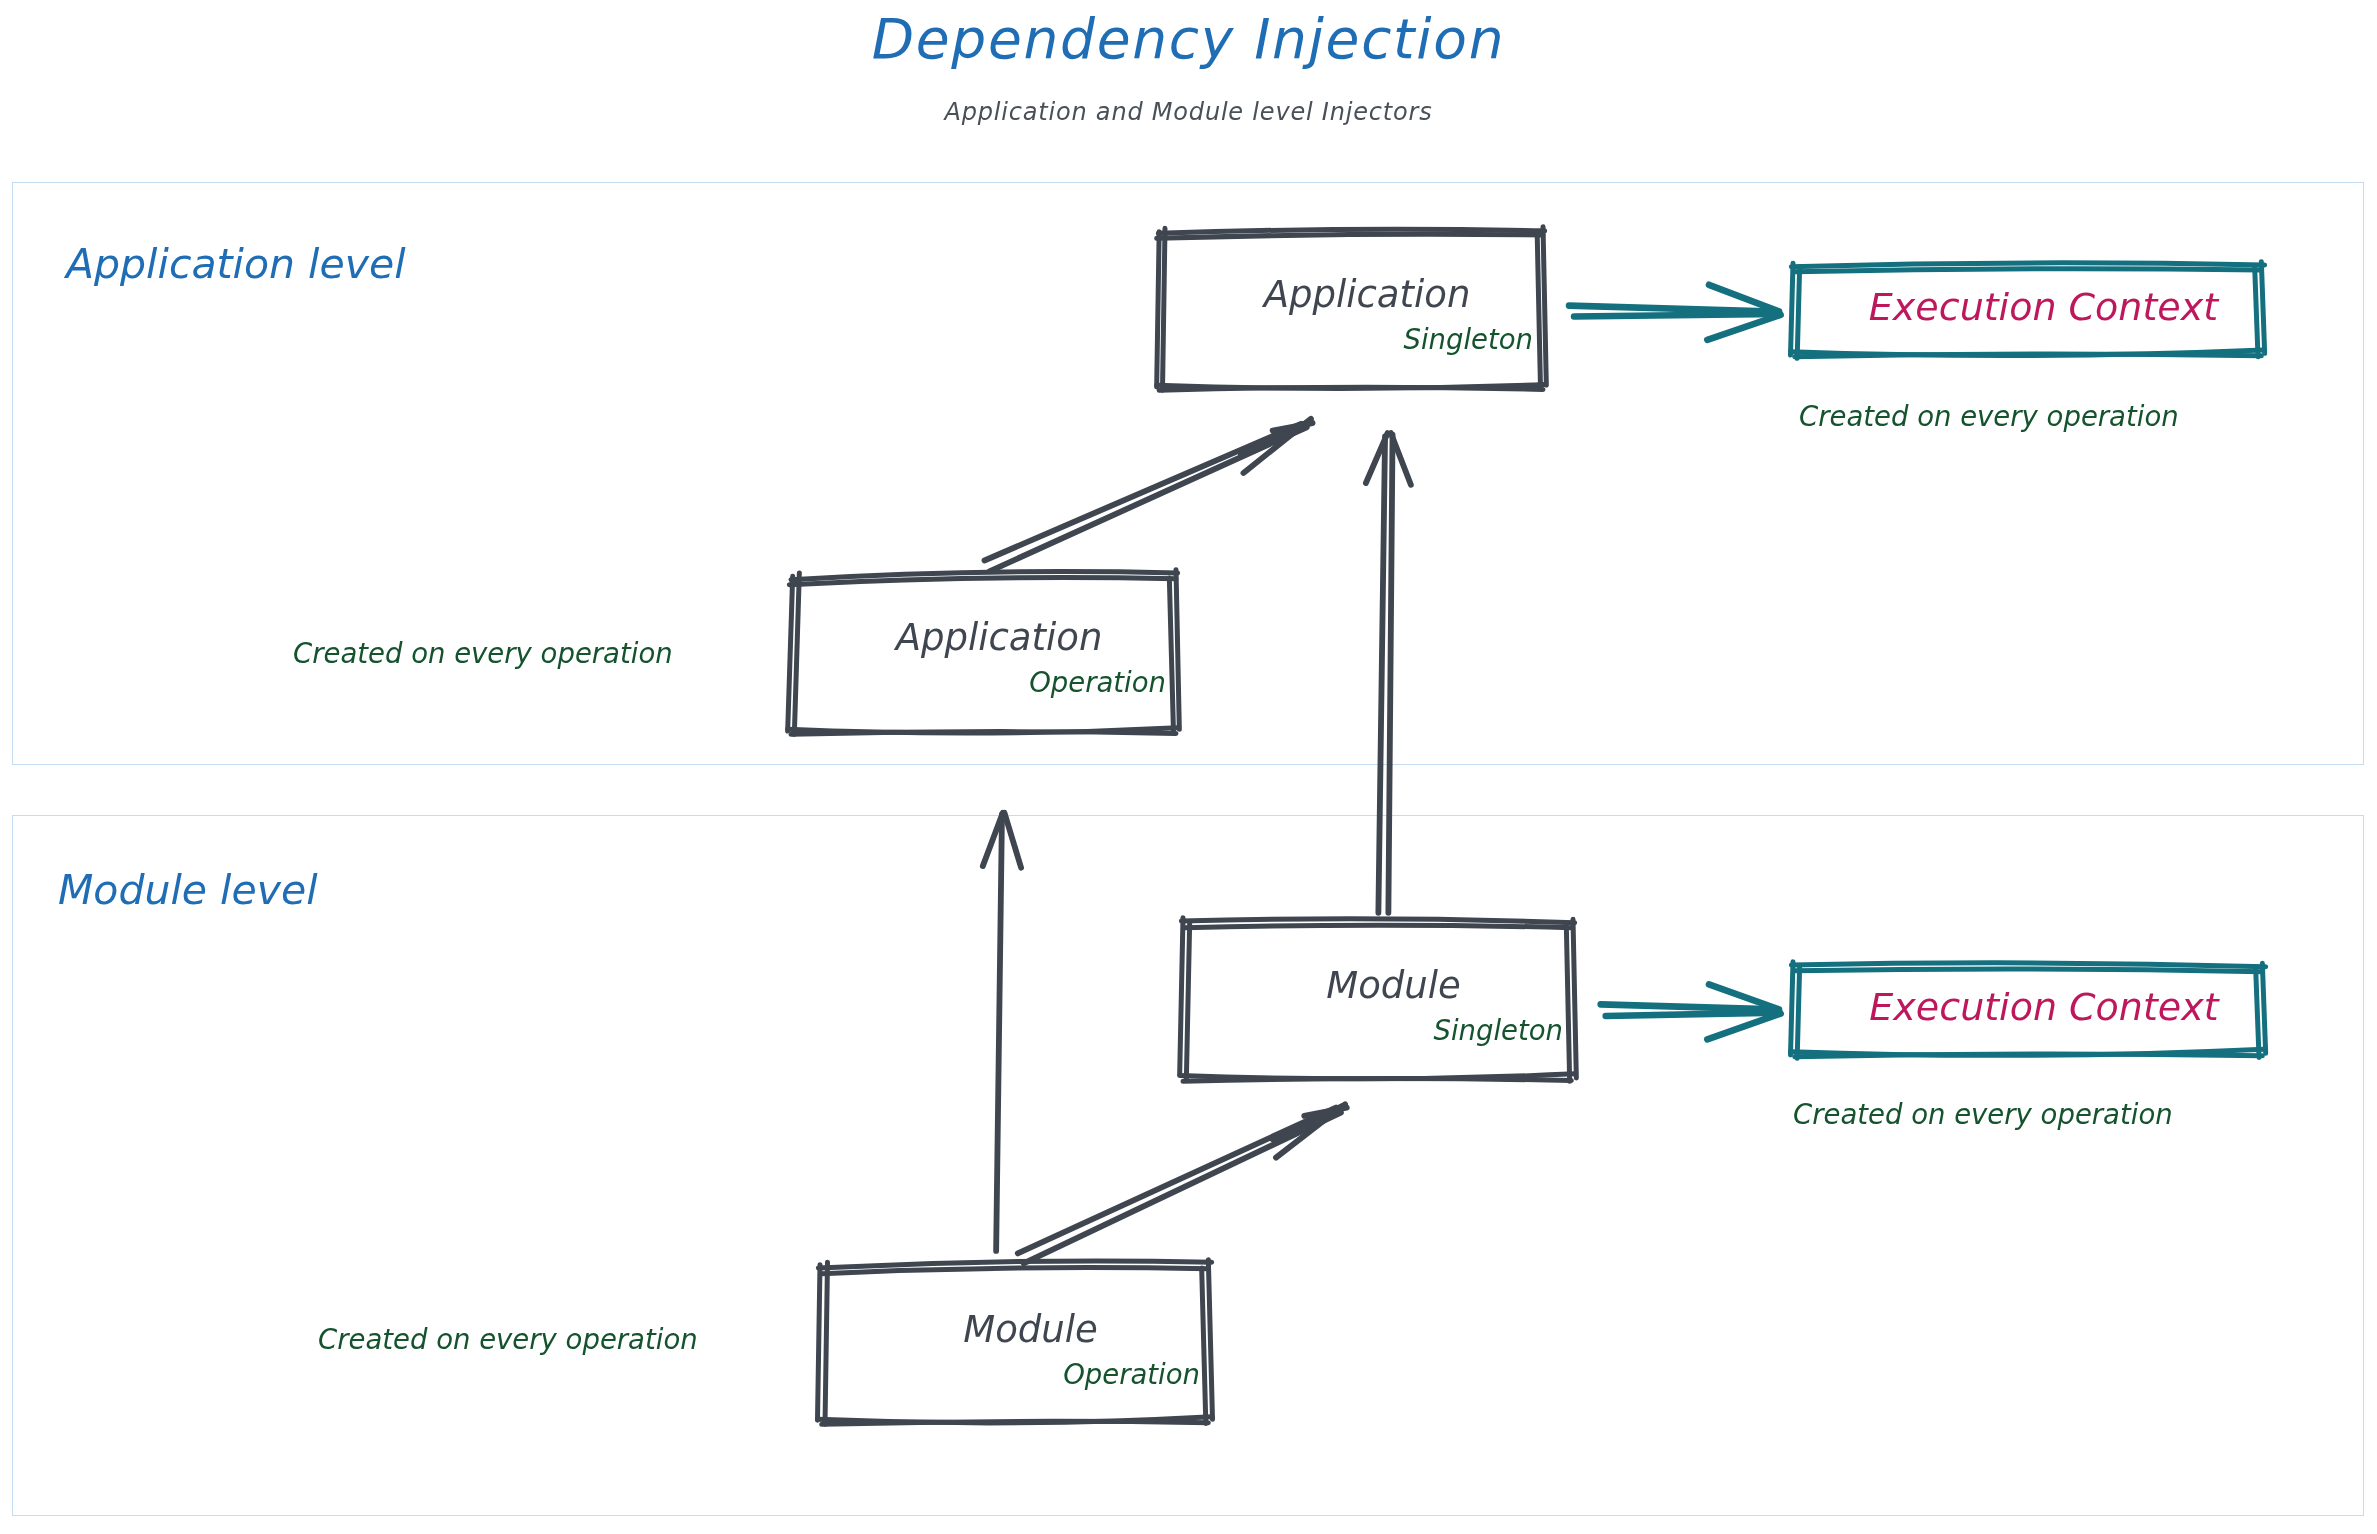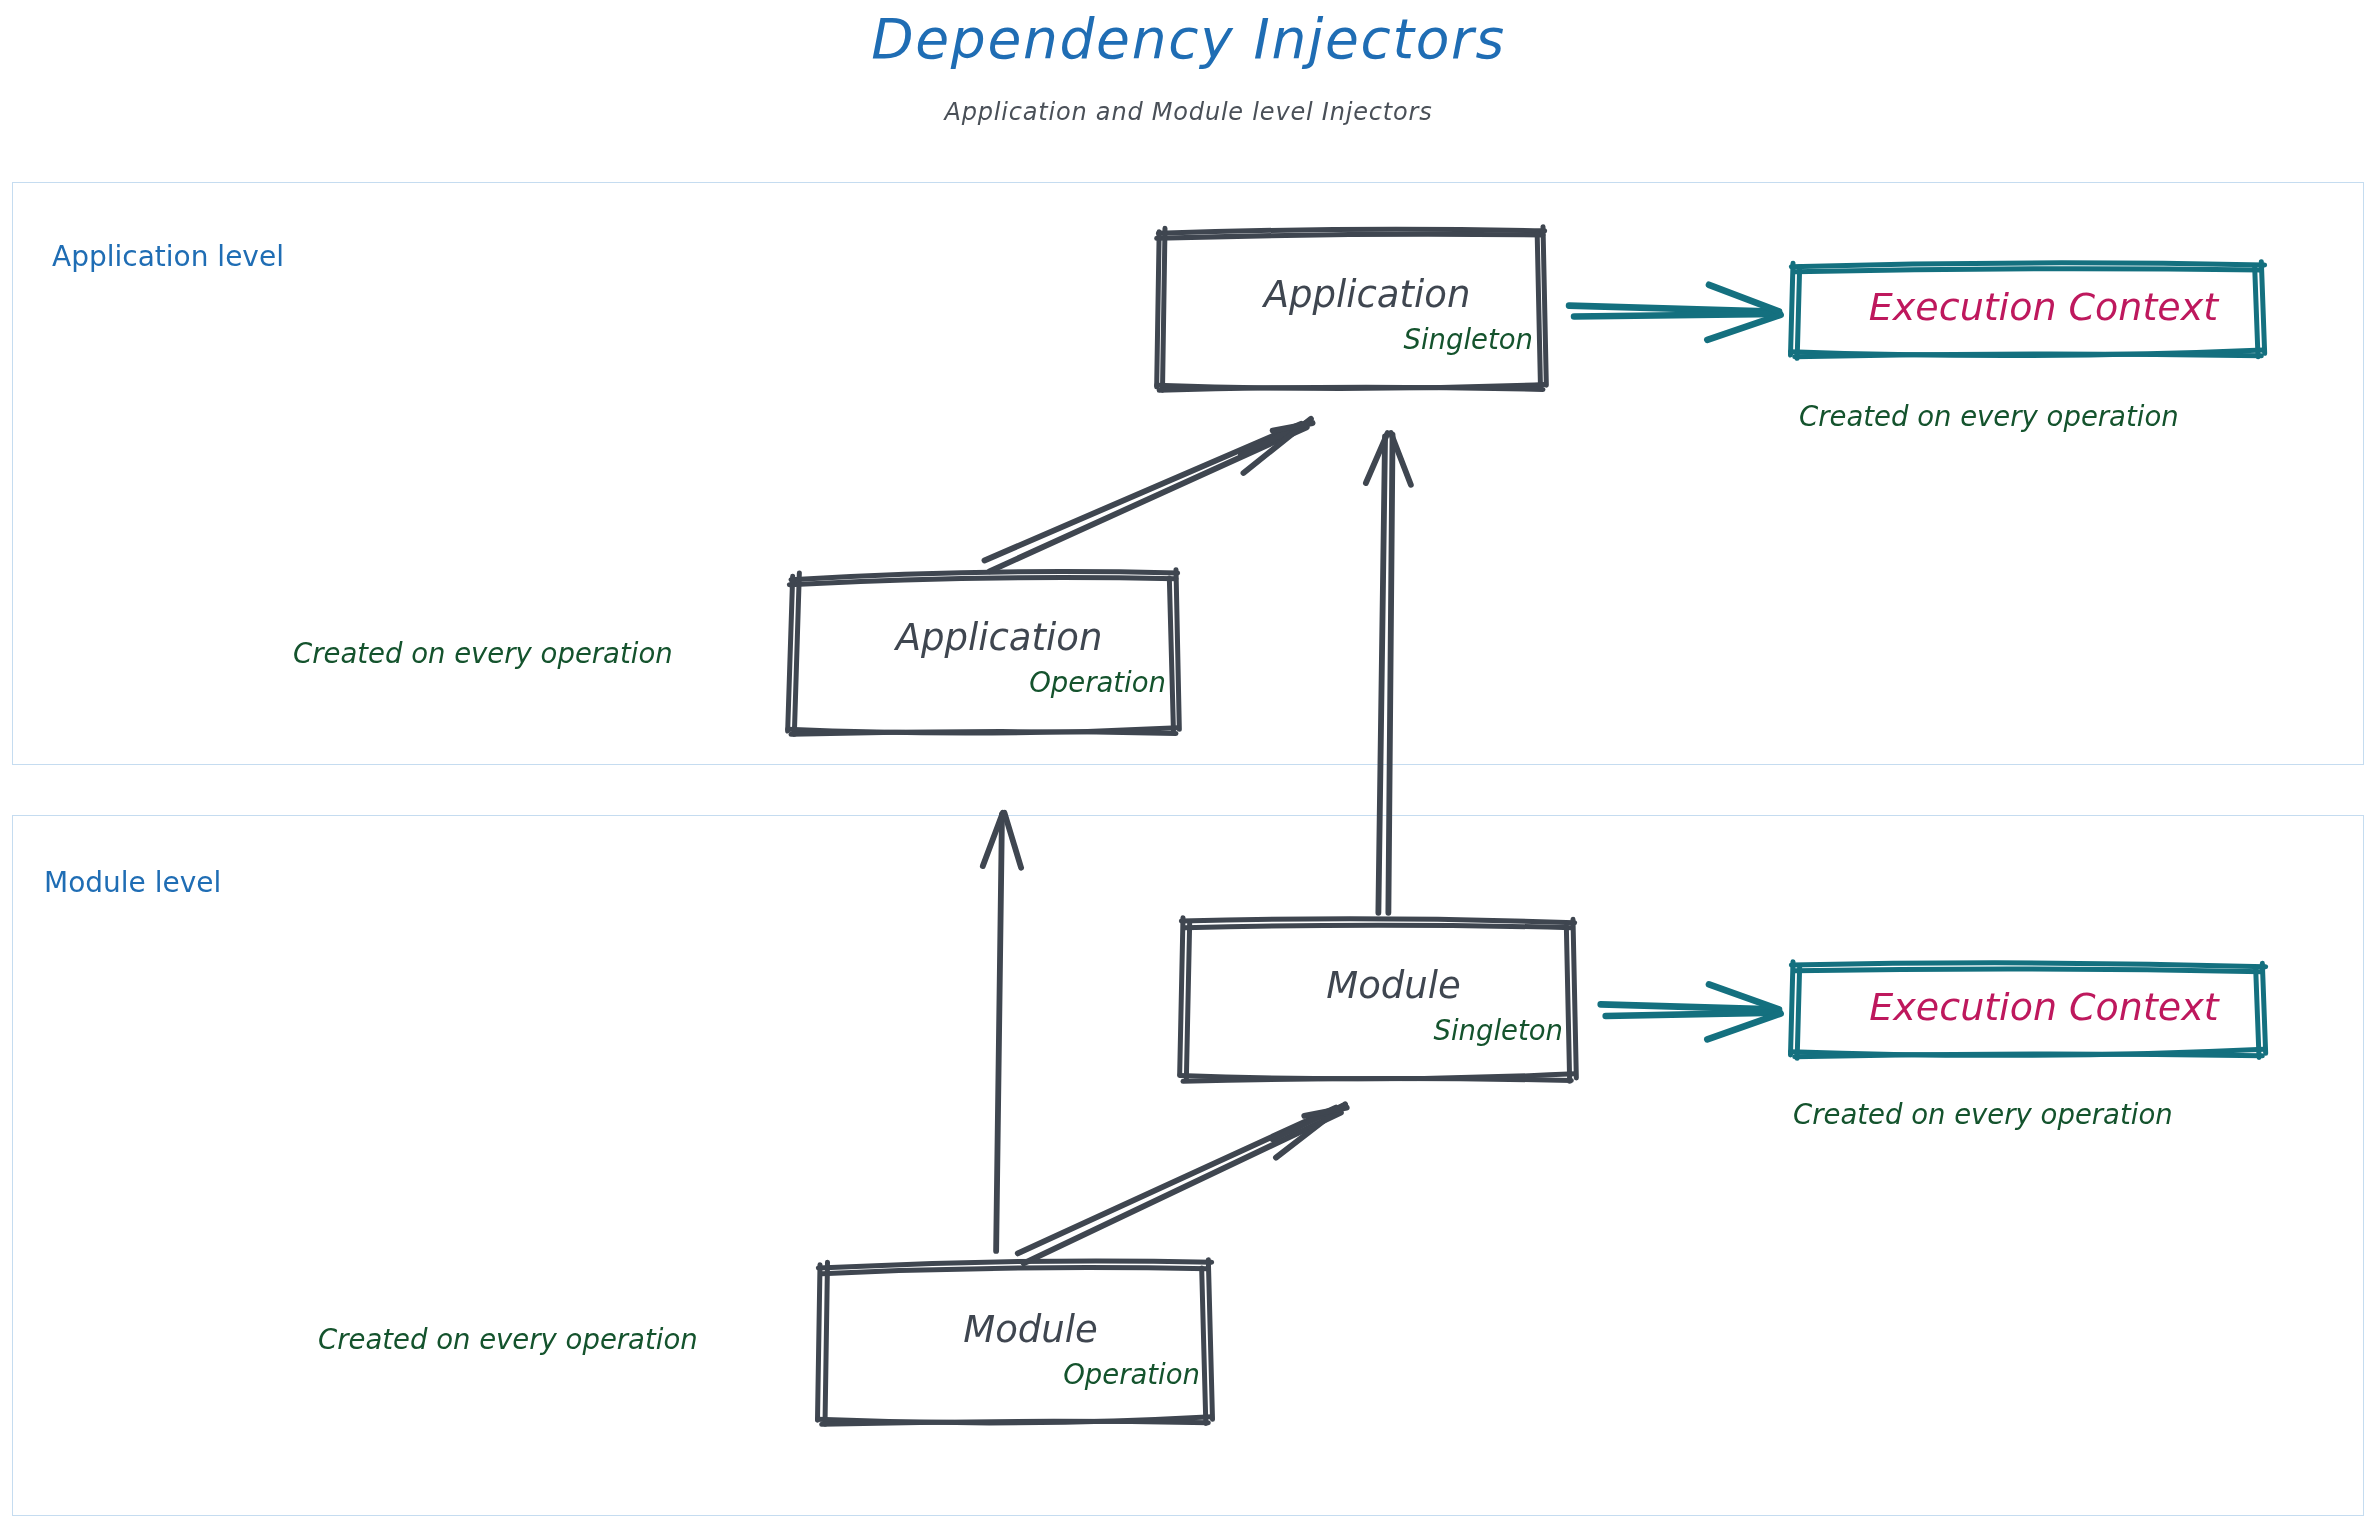--- a/index.html
+++ b/index.html
@@ -45,23 +45,25 @@
     position: absolute;
     border: 1.7px solid #c5dcf0;
     background: transparent;
     box-sizing: border-box;
   }
   .level-box.app  { left: 11.7px; top: 182px;  width: 2352px; height: 583px; }
   .level-box.mod  { left: 11.7px; top: 815px;  width: 2352px; height: 701px; }
 
   .level-label {
     position: absolute;
-    font-size: 28px;
+    font-size: 41px;
+    font-style: italic;
     color: #1f6db4;
     white-space: nowrap;
+    margin-left: 14px;
   }
   .level-label.app { left: 52px; top: 240px; }
   .level-label.mod { left: 44px; top: 866px; }
 
   
   .node {
     position: absolute;
     box-sizing: border-box;
   }
   .node .node-svg {
@@ -138,21 +140,21 @@
     width: 2377px;
     height: 1534px;
     pointer-events: none;
   }
 </style>
 </head>
 <body>
 
 <div id="stage">
 
-  <div class="diagram-title">Dependency Injectors</div>
+  <div class="diagram-title">Dependency Injection</div>
   <div class="diagram-subtitle">Application and Module level Injectors</div>
 
   <div class="level-box app"></div>
   <div class="level-label app">Application level</div>
 
   <div class="level-box mod"></div>
   <div class="level-label mod">Module level</div>
 
   <svg id="arrow-layer" viewBox="0 0 2854 1842">
     <g fill="none" stroke="#3f4650" stroke-width="7" stroke-linecap="round" stroke-linejoin="round">

